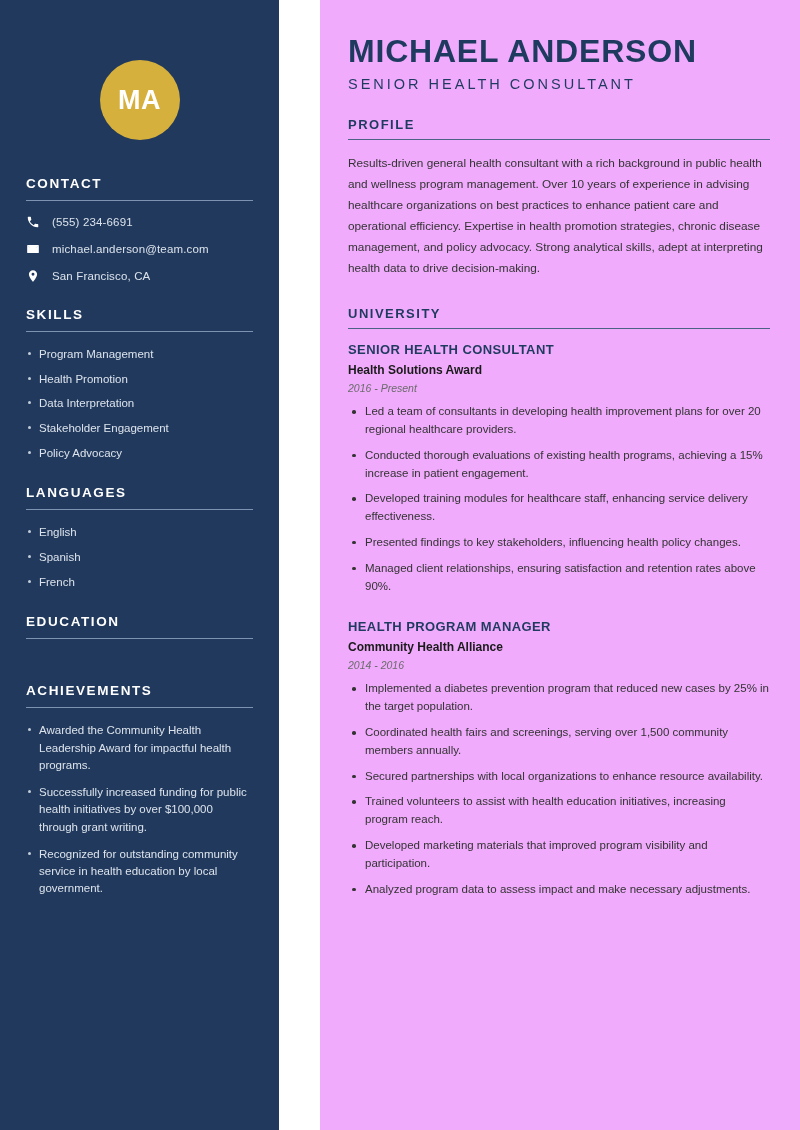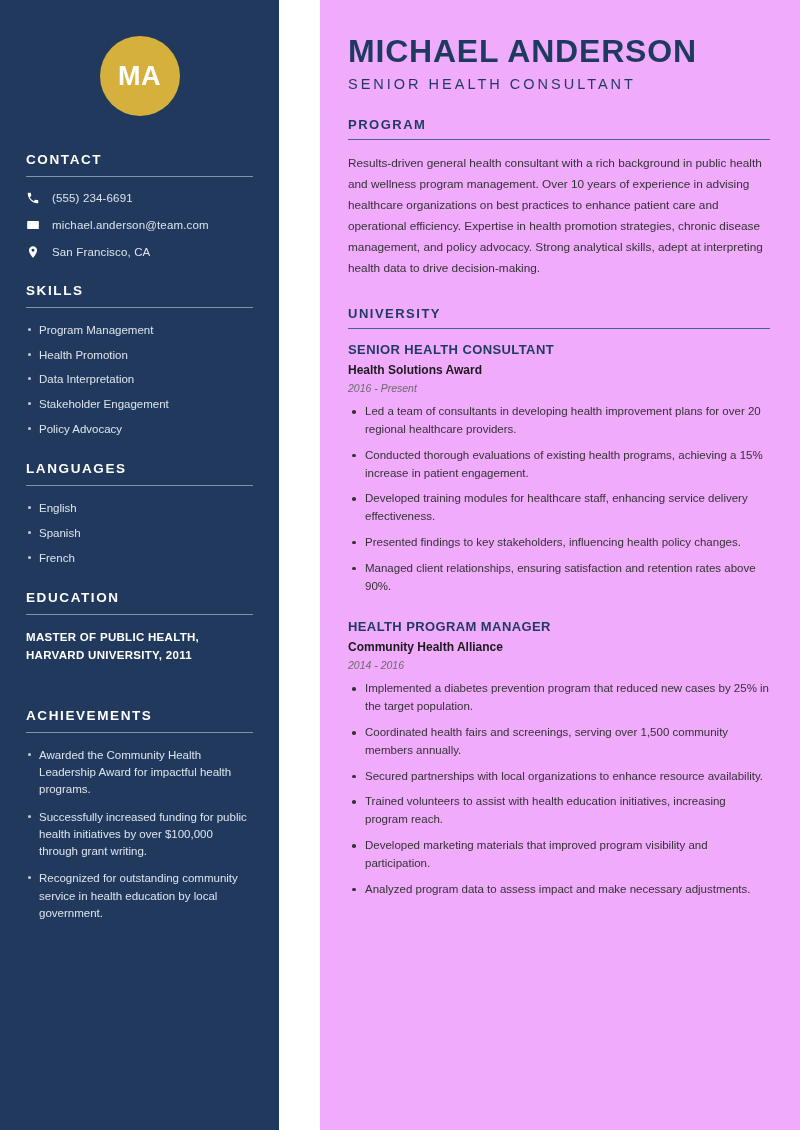--- a/index.html
+++ b/index.html
@@ -22,21 +22,21 @@
     min-width: 279px;
     height: 1130px;
     background: #21395d;
     padding: 0 26px;
     position: relative;
   }
 
   .avatar-wrap {
     display: flex;
     justify-content: center;
-    padding-top: 36px;
+    padding-top: 60px;
     padding-bottom: 36px;
   }
   .avatar {
     width: 80px;
     height: 80px;
     border-radius: 50%;
     background: #d6b03c;
     color: #ffffff;
     display: flex;
     align-items: center;
@@ -265,21 +265,20 @@
     <ul class="side-list">
       <li>English</li>
       <li>Spanish</li>
       <li>French</li>
     </ul>
   </section>
 
   <section class="side-section">
     <div class="side-heading">EDUCATION</div>
     <div class="side-rule"></div>
-    <div class="edu-entry">MASTER OF PUBLIC HEALTH, HARVARD UNIVERSITY, 2011</div>
   </section>
 
   <div class="spacer-20"></div>
 
   <section class="side-section">
     <div class="side-heading">ACHIEVEMENTS</div>
     <div class="side-rule"></div>
     <ul class="side-list achievements">
       <li>Awarded the Community Health Leadership Award for impactful health programs.</li>
       <li>Successfully increased funding for public health initiatives by over $100,000 through grant writing.</li>
@@ -288,21 +287,21 @@
   </section>
 
 </aside>
 
 <main class="main">
 
   <h1 class="name">MICHAEL ANDERSON</h1>
   <div class="job-subtitle">SENIOR HEALTH CONSULTANT</div>
 
   <section class="main-section">
-    <div class="main-heading">PROGRAM</div>
+    <div class="main-heading">PROFILE</div>
     <div class="main-rule"></div>
     <p class="profile-text">Results-driven general health consultant with a rich background in public health and wellness program management. Over 10 years of experience in advising healthcare organizations on best practices to enhance patient care and operational efficiency. Expertise in health promotion strategies, chronic disease management, and policy advocacy. Strong analytical skills, adept at interpreting health data to drive decision-making.</p>
   </section>
 
   <div class="spacer-24"></div>
 
   <section class="main-section">
     <div class="main-heading">UNIVERSITY</div>
     <div class="main-rule"></div>
 

